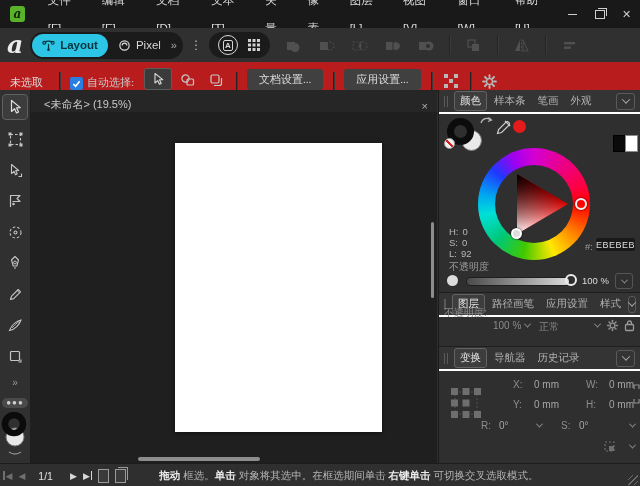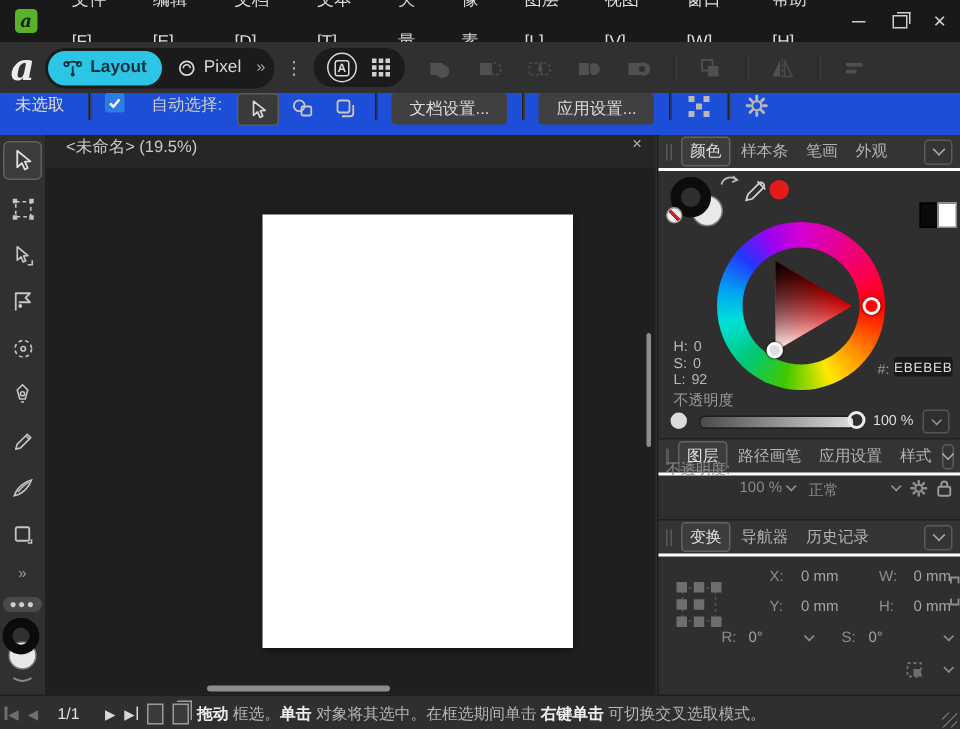--- a/index.html
+++ b/index.html
@@ -27,32 +27,32 @@
   .persona.active{border-radius:12px;color:#06333d;font-weight:bold;}
   #kebab{margin:0 7px;color:#bdbdbd;font-size:12px;letter-spacing:0;}
   #view-group{background:#1b1b1b;border-radius:13px;height:26px;display:flex;align-items:center;gap:9px;padding:0 9px;}
   #circled-a{width:18px;height:18px;border:1.4px solid #d8d8d8;border-radius:50%;display:grid;place-items:center;}
   #circled-a b{font-size:8px;color:#d8d8d8;border:1px solid #d8d8d8;border-radius:2px;padding:0 1.5px;line-height:9px;}
   .tb-right{display:flex;align-items:center;margin-left:14px;gap:14px;}
   .tsep{width:1px;height:18px;background:#242424;box-shadow:1px 0 0 #3a3a3a;}
   .dico{opacity:.95;}
   .chev-more{color:#a8a8a8;font-size:11px;}
   
-  #contextbar{left:0;top:62px;width:640px;height:28px;background:#1d4ed8;border-bottom:1px solid #1f1f1f;display:flex;align-items:flex-start;}
+  #contextbar{left:0;top:62px;width:640px;height:28px;background:#b91c1c;border-bottom:1px solid #1f1f1f;display:flex;align-items:flex-end;font-family:Liberation Serif, serif;}
   #sel-status{padding:0 10px;color:#dedede;}
   .csep{width:1px;height:18px;background:#232323;box-shadow:1px 0 0 #3c3c3c;margin:0 6px;}
   #auto-check{width:13px;height:13px;border-radius:2px;display:grid;place-items:center;margin-left:4px;}
   #auto-check svg{width:9px;height:9px;}
-  #auto-label{margin:0 8px 0 18px;color:#cbcbcb;}
+  #auto-label{margin:0 8px 0 4px;color:#cbcbcb;}
   .cbtn{height:20px;display:grid;place-items:center;border-radius:3px;margin:0 2px;}
   .cbtn.sel{border:1px solid #5c5c5c;background:#3a3a3a;width:26px;}
   .cbtn.plain{width:24px;}
   .txtbtn{background:#404040;border-radius:3px;padding:3px 12px;color:#dcdcdc;margin:0 4px;}
   
-  #tabbar{left:30px;top:90px;width:407px;height:22px;background:#262626;border-bottom:1px solid #1b1b1b;display:flex;align-items:flex-start;}
+  #tabbar{left:30px;top:90px;width:407px;height:22px;background:#262626;border-bottom:1px solid #1b1b1b;display:flex;align-items:flex-end;}
   #doc-tab{padding-left:14px;color:#c9c9c9;font-size:11px;flex:1;}
   #tab-close{margin-right:9px;color:#b0b0b0;font-size:11px;}
   
   #tools{left:0;top:90px;width:30px;height:373px;background:#303030;border-right:1px solid #222;display:flex;flex-direction:column;align-items:center;}
   .tool{width:24px;height:24px;display:grid;place-items:center;margin-top:7px;}
   .tool.selected{border:1px solid #606060;border-radius:4px;background:#3c3c3c;margin-top:4px;}
   #tool-more{margin-top:9px;color:#9a9a9a;font-size:10px;}
   #tool-dots{margin-top:10px;background:#4a4a4a;border-radius:6px;padding:0px 4px;color:#cfcfcf;font-size:8px;letter-spacing:1px;line-height:10px;}
   
   #canvas{left:30px;top:112px;width:407px;height:351px;background:#1f1f1f;}
@@ -98,21 +98,21 @@
   .tl{font-size:10px;color:#8d8d8d;position:absolute;}
   .tv{font-size:10px;color:#a5a5a5;position:absolute;}
   
   #statusbar{left:0;top:463px;width:640px;height:23px;background:#2f2f2f;border-top:1px solid #1c1c1c;display:flex;align-items:center;font-size:10.5px;}
   .navico{color:#6f6f6f;font-size:9px;display:flex;align-items:center;gap:1px;margin:0 3px;}
   .navico.on{color:#d8d8d8;}
   .navbar{width:1.5px;height:9px;background:currentColor;}
   #pagecount{color:#e0e0e0;margin:0 14px 0 10px;font-size:10.5px;}
   .docico{width:9px;height:12px;border:1px solid #9a9a9a;margin:0 3px;position:relative;background:#3a3a3a;}
   .docico.copy:before{content:"";position:absolute;left:2px;top:-3px;width:9px;height:12px;border:1px solid #9a9a9a;border-left:none;border-bottom:none;}
-  #hint{margin-left:2px;color:#b4b4b4;white-space:nowrap;}
+  #hint{margin-left:30px;color:#b4b4b4;white-space:nowrap;}
   #hint b{color:#ececec;}
   #grip{position:absolute;right:2px;bottom:2px;width:10px;height:10px;
         background:repeating-linear-gradient(135deg,transparent 0 3px,#6a6a6a 3px 4px);}
 </style>
 </head>
 <body>
 
 <div id="app">
 
   <div id="titlebar" class="r">

